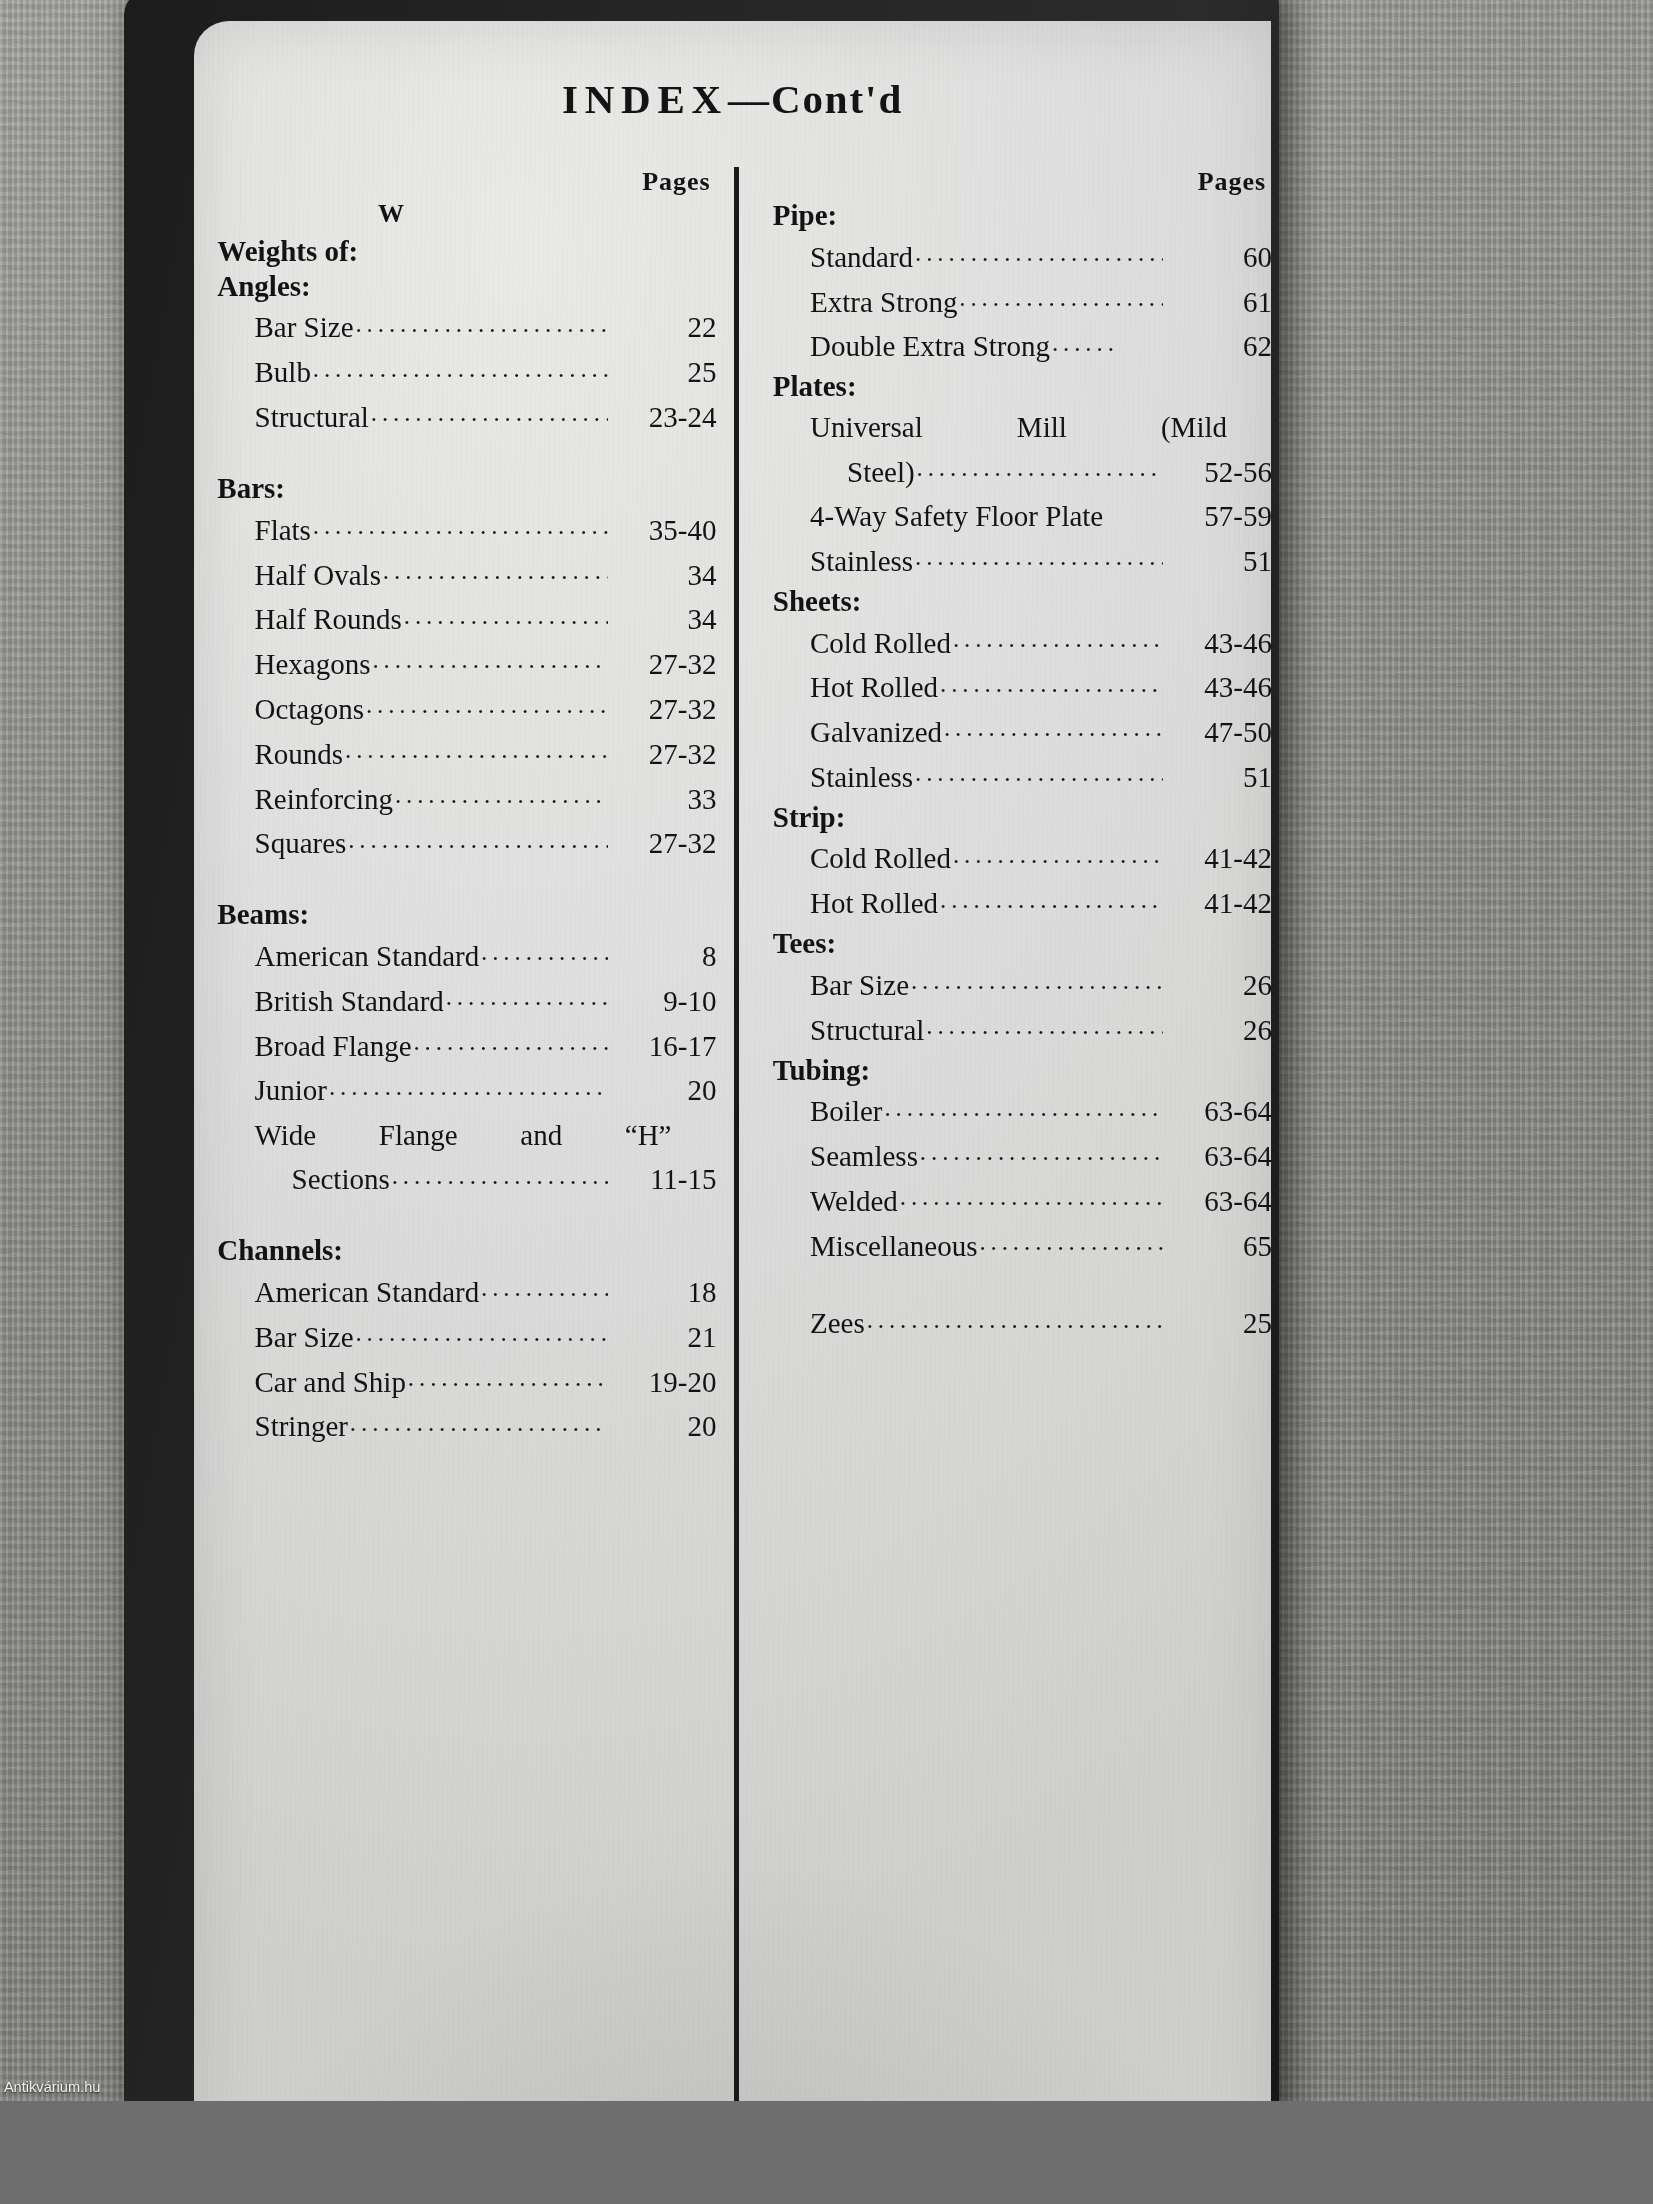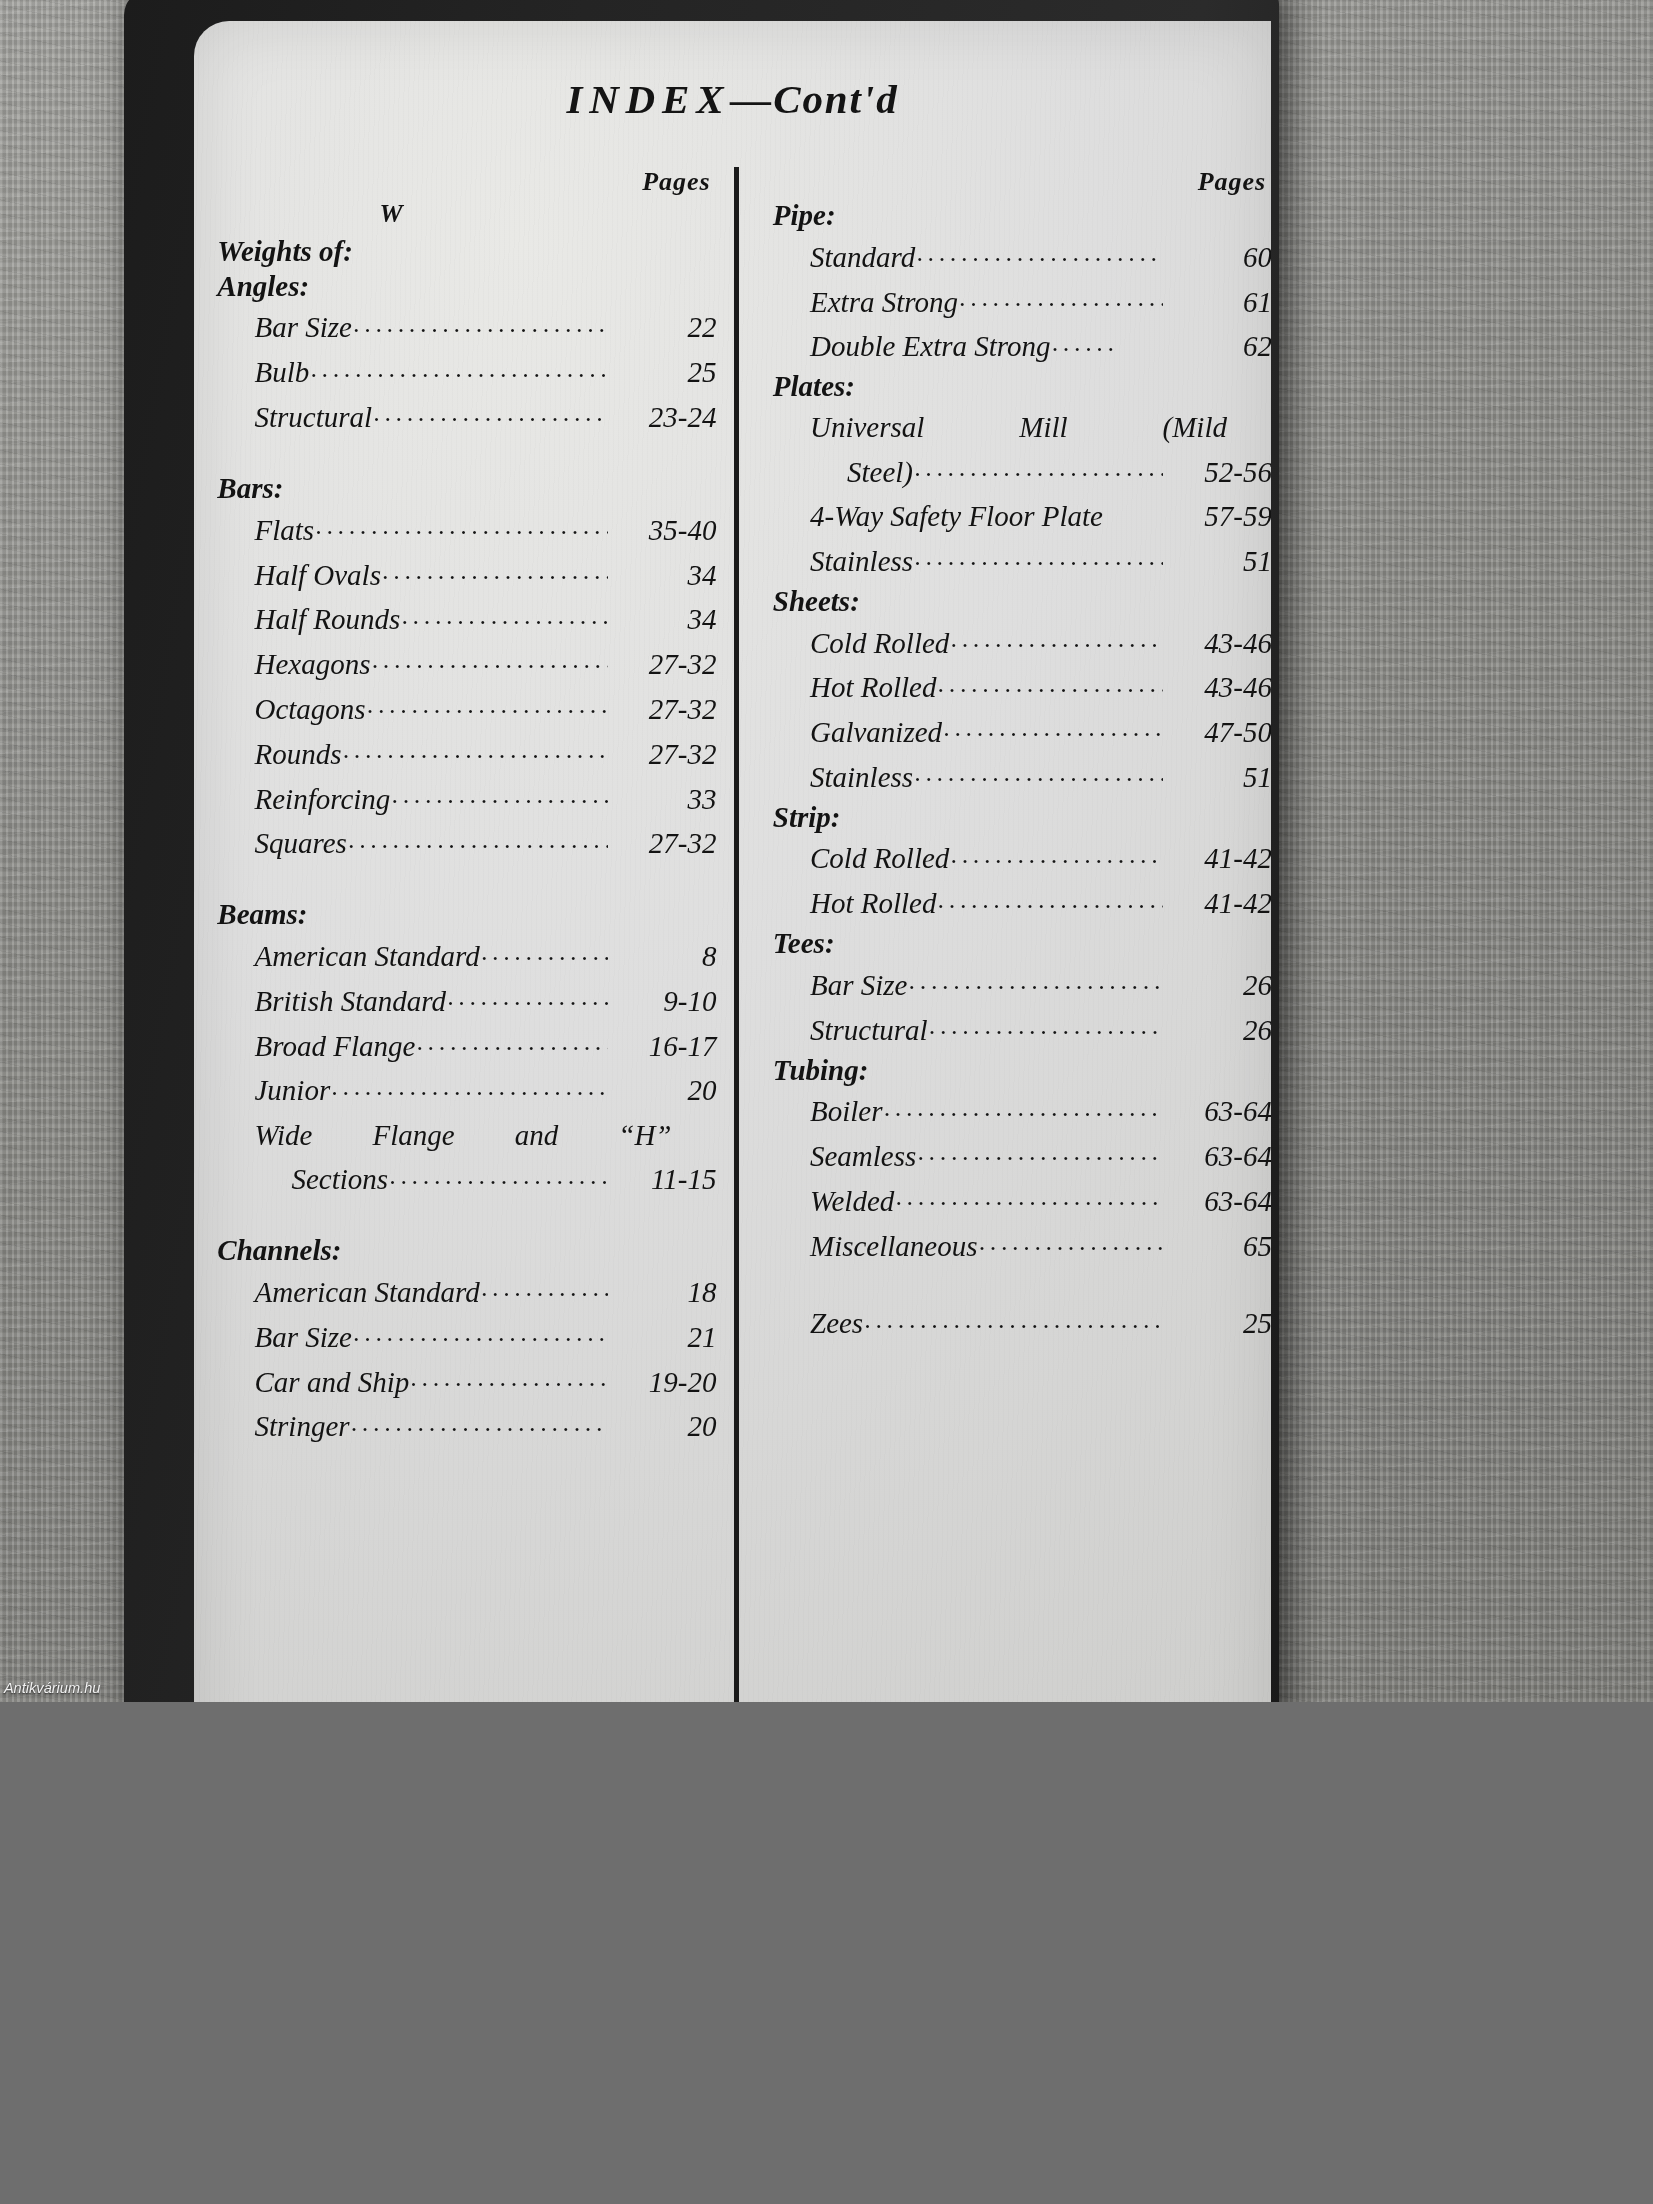--- a/index.html
+++ b/index.html
@@ -3,25 +3,24 @@
 <meta charset="utf-8">
 <style>
   html, body {
     margin: 0;
     padding: 0;
     background: #6e6e6e;
   }
   #page {
     position: relative;
     width: 1654px;
-    height: 1702px;
+    height: 2101px;
     overflow: hidden;
     background: #8a8a88;
     font-family: "Liberation Serif", serif;
-    font-style: italic;
   }
   
   #backdrop {
     position: absolute;
     inset: 0;
     background:
       repeating-linear-gradient(90deg, rgba(255,255,255,0.10) 0px, rgba(255,255,255,0.10) 1.9px, rgba(0,0,0,0.07) 2.9px, rgba(0,0,0,0.07) 5.8px),
       repeating-linear-gradient(0deg, rgba(255,255,255,0.07) 0px, rgba(255,255,255,0.07) 2.9px, rgba(0,0,0,0.06) 4.9px, rgba(0,0,0,0.06) 8.7px),
       linear-gradient(160deg, #a3a39f 0%, #8e8e8a 40%, #7d7d79 100%);
   }

